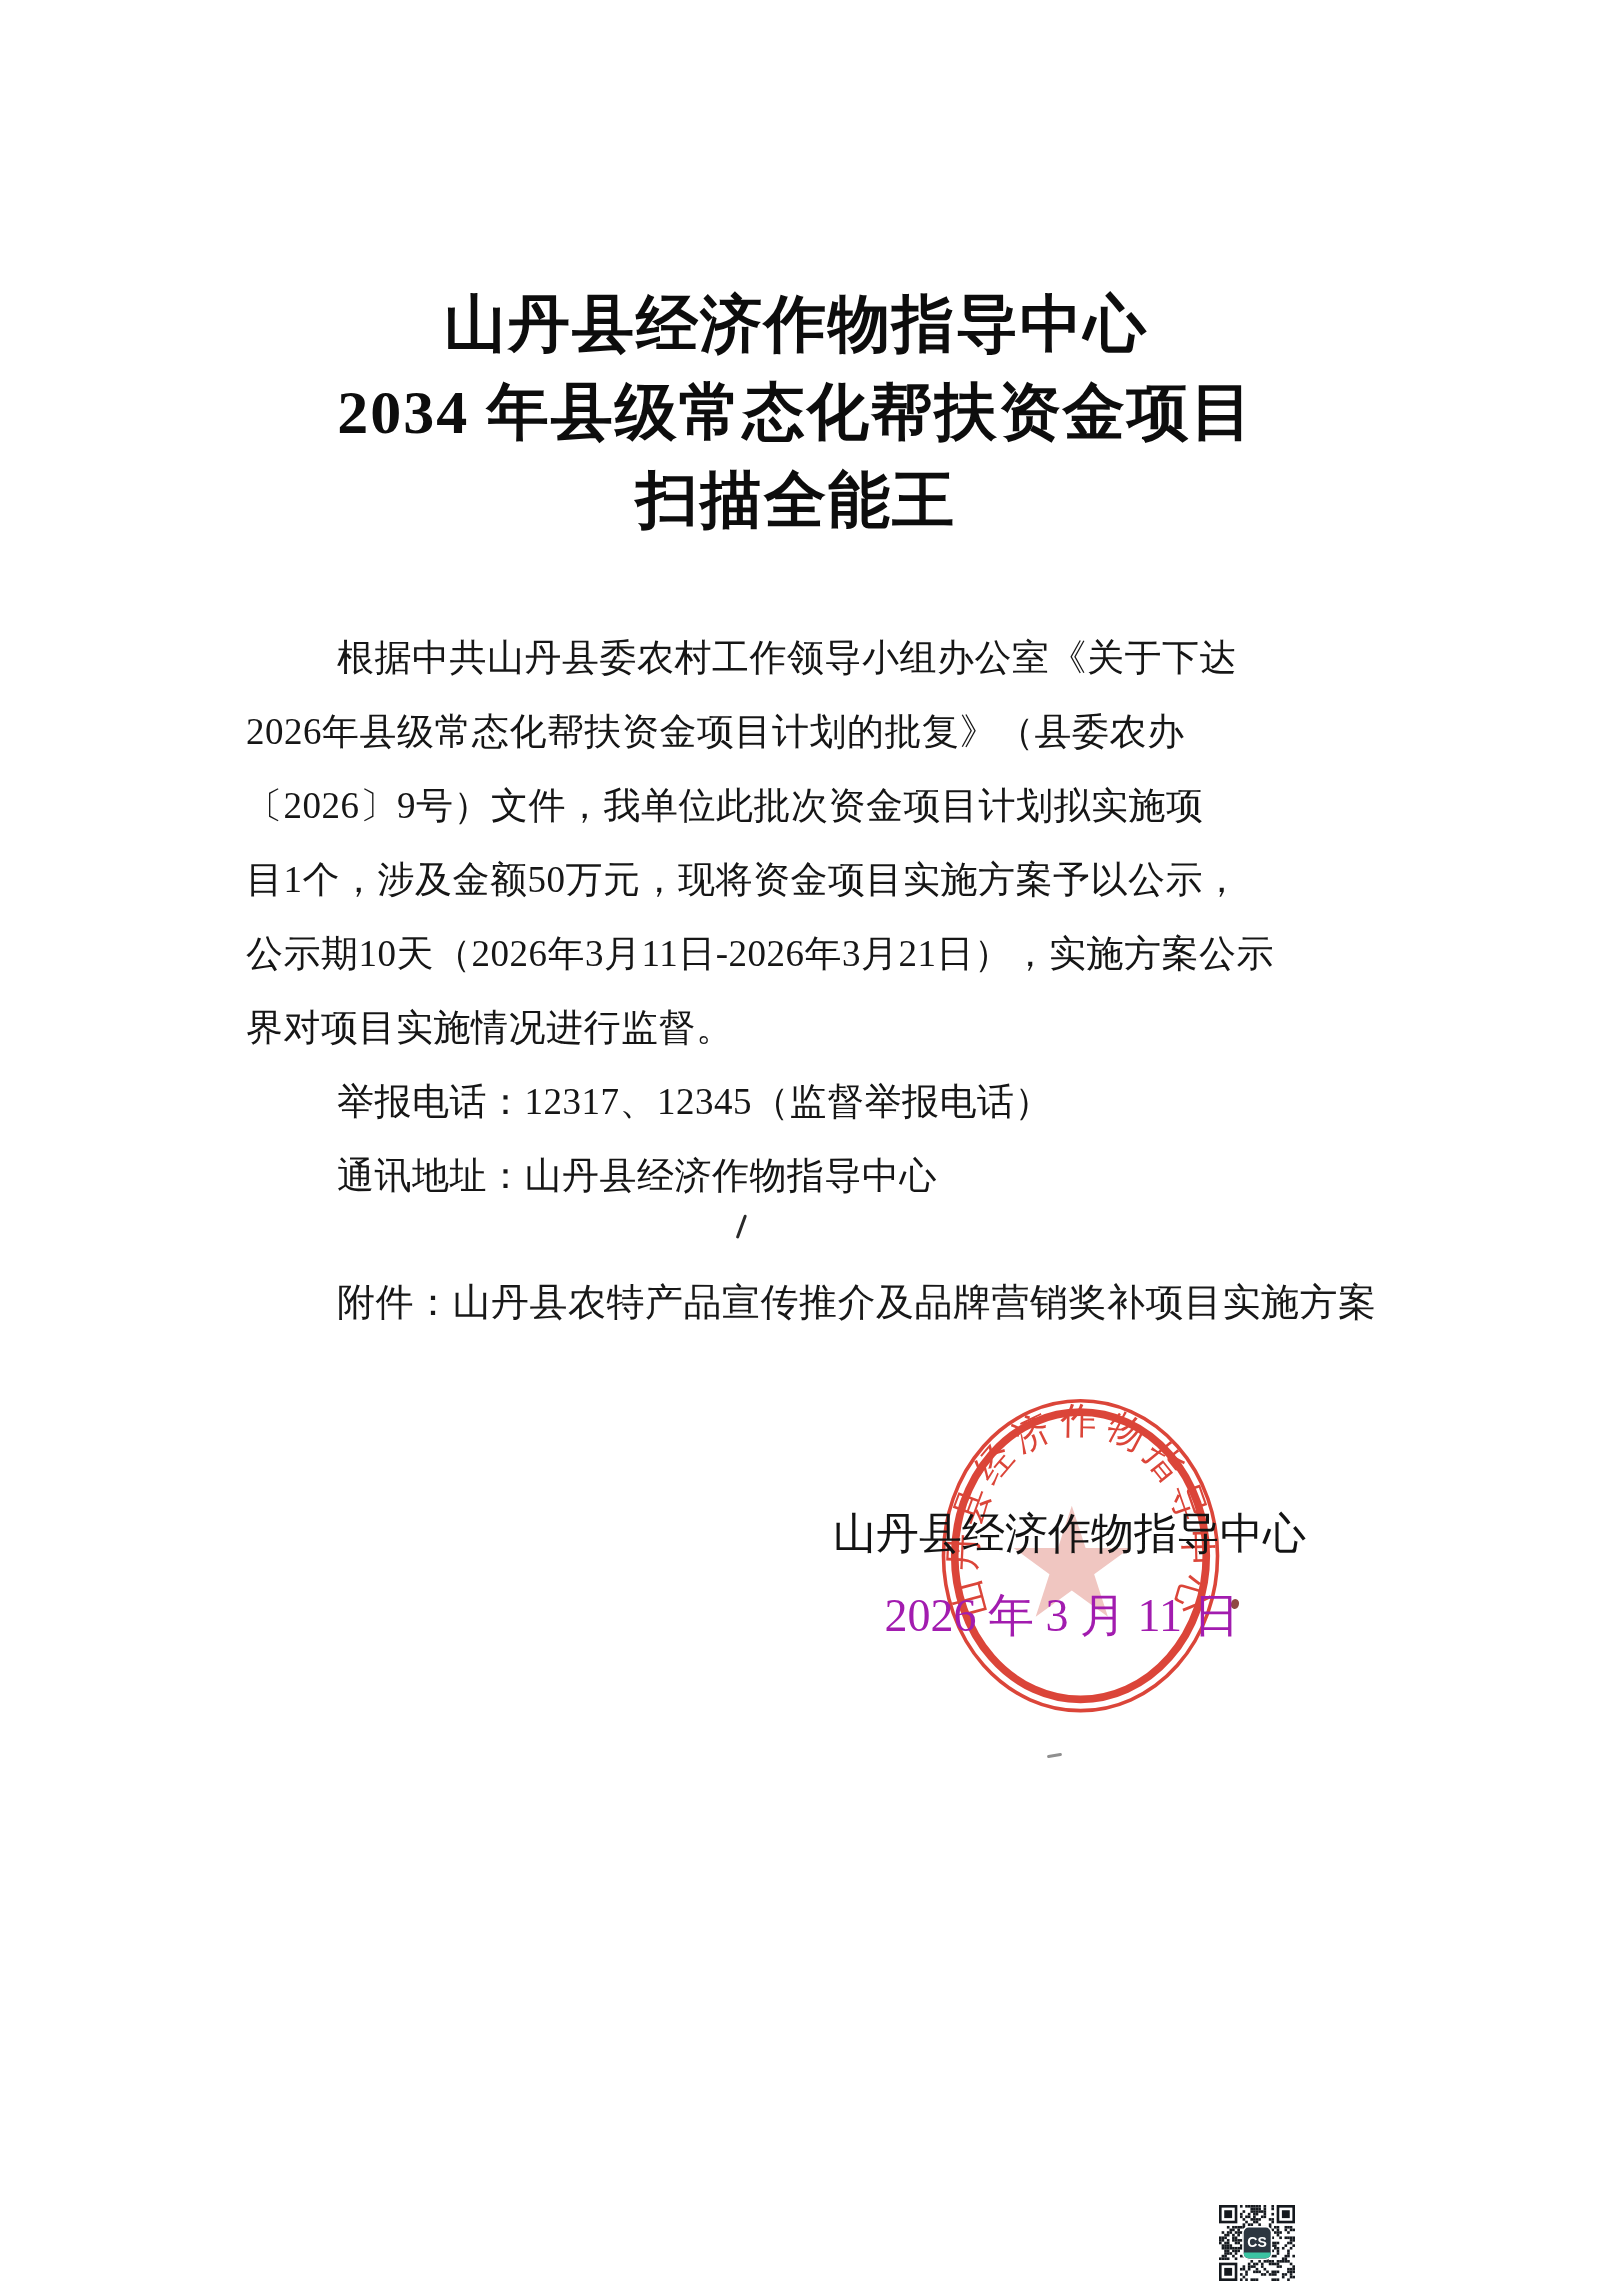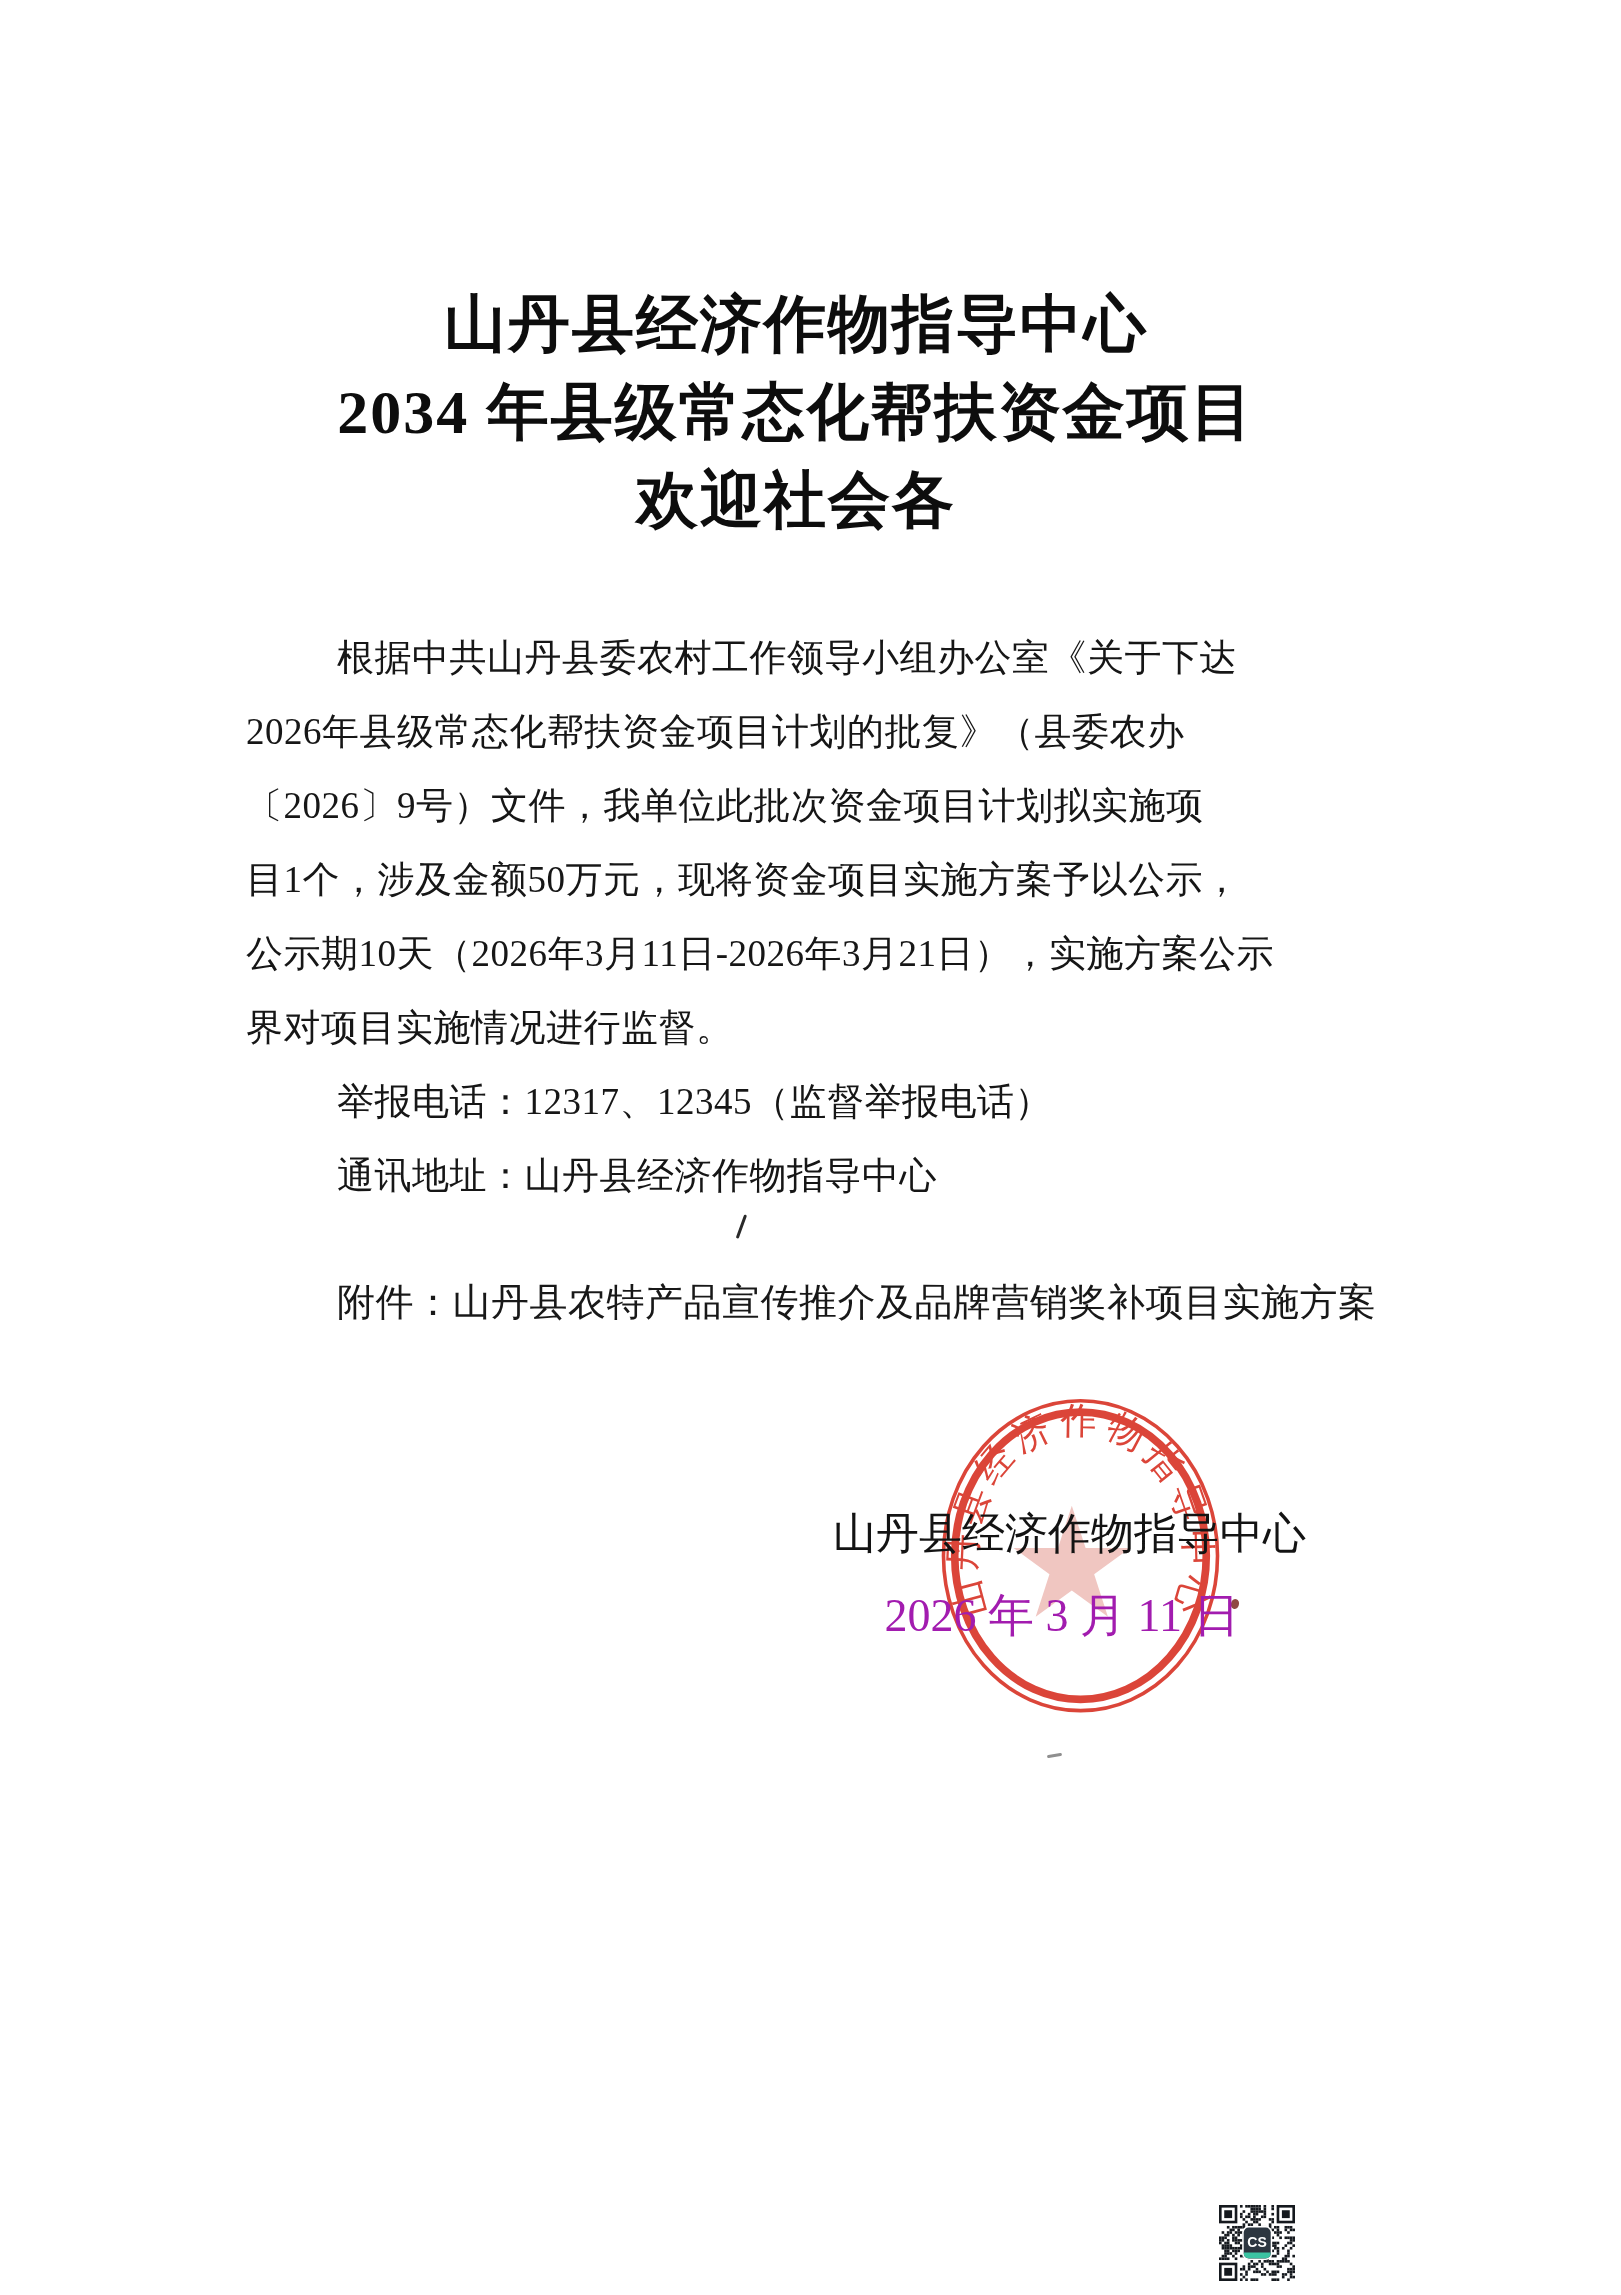--- a/index.html
+++ b/index.html
@@ -67,21 +67,21 @@
     font-size:40px;color:#2b2b2b;white-space:nowrap;letter-spacing:1px;
     font-family:"Liberation Serif","DejaVu Serif",serif;
   }
 </style>
 </head>
 <body>
 
 <div class="doc-title">
   <div>山丹县经济作物指导中心</div>
   <div>2034 年县级常态化帮扶资金项目</div>
-  <div>欢迎社会各</div>
+  <div>扫描全能王</div>
 </div>
 
 <div class="doc-body">
   <div class="indent">根据中共山丹县委农村工作领导小组办公室《关于下达</div>
   <div>2026年县级常态化帮扶资金项目计划的批复》（县委农办</div>
   <div>〔2026〕9号）文件，我单位此批次资金项目计划拟实施项</div>
   <div>目1个，涉及金额50万元，现将资金项目实施方案予以公示，</div>
   <div>公示期10天（2026年3月11日-2026年3月21日），实施方案公示</div>
   <div>界对项目实施情况进行监督。</div>
   <div class="indent">举报电话：12317、12345（监督举报电话）</div>

